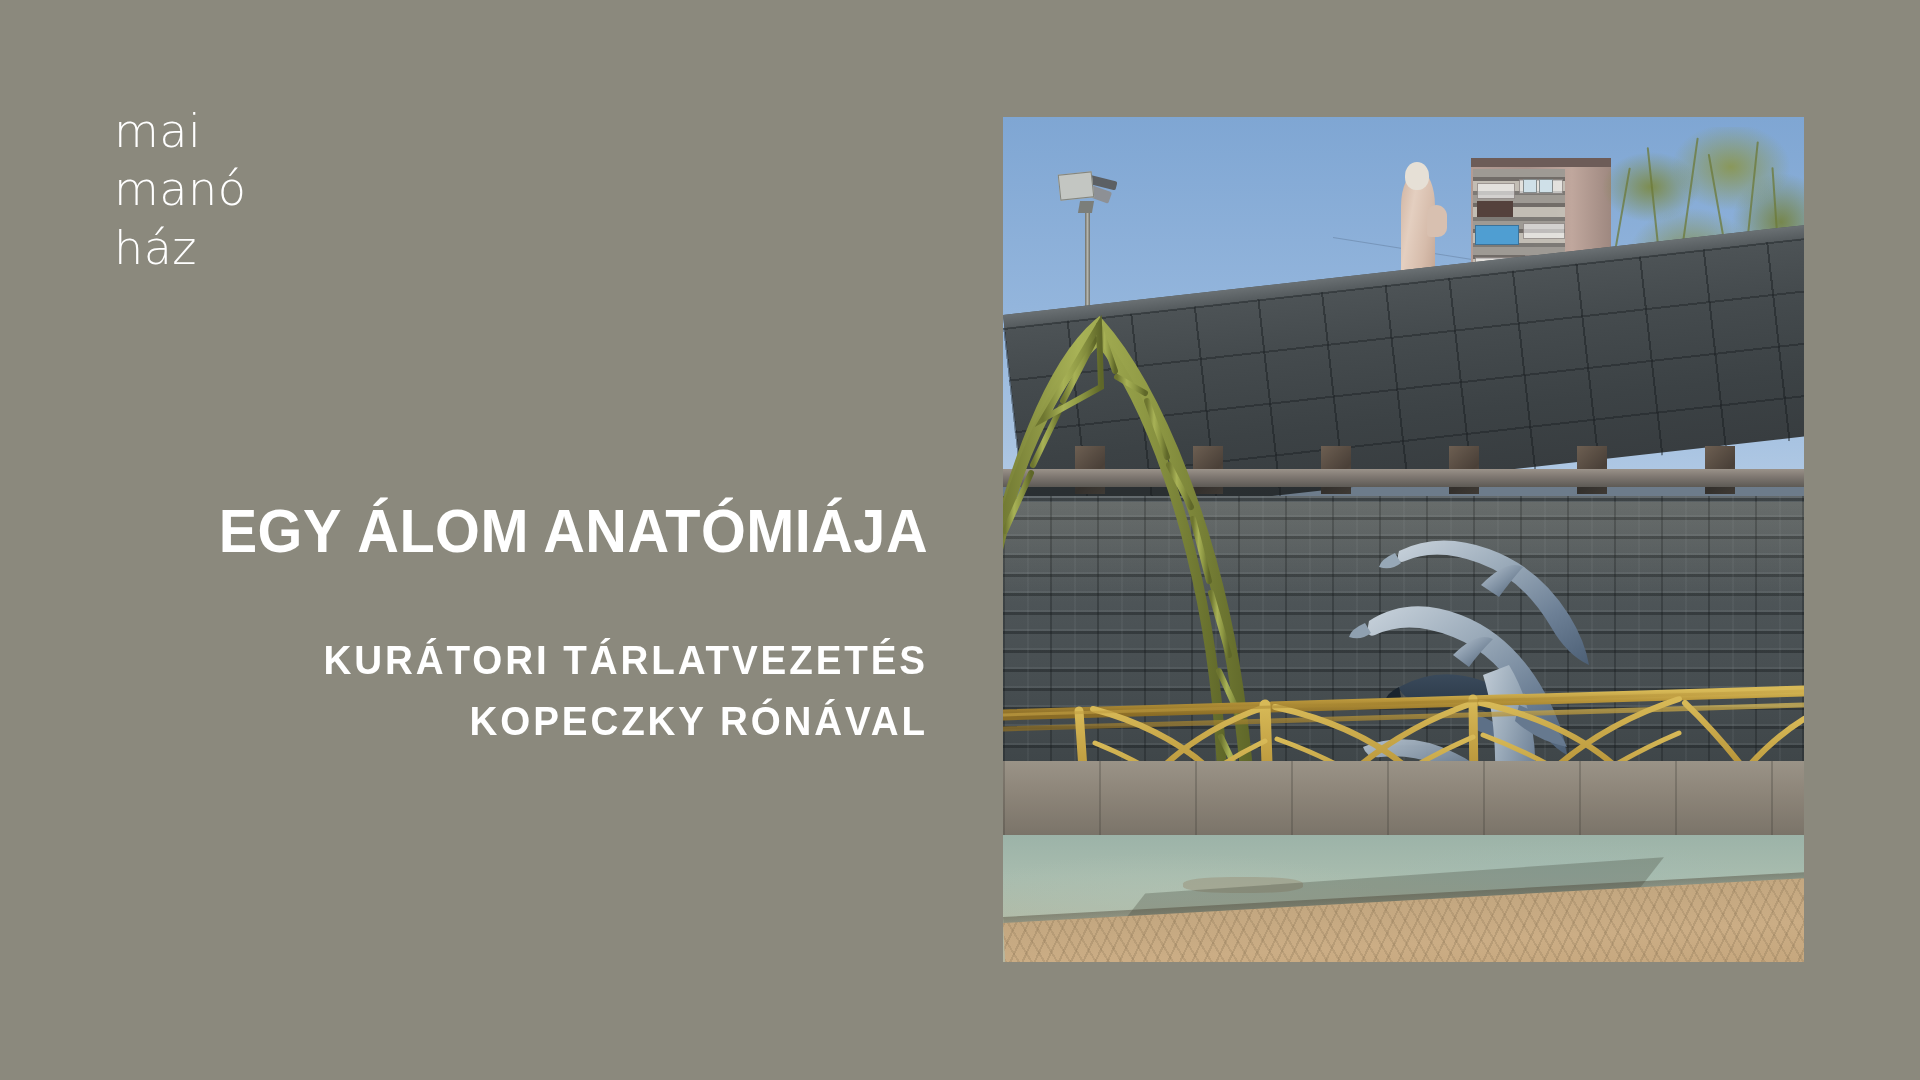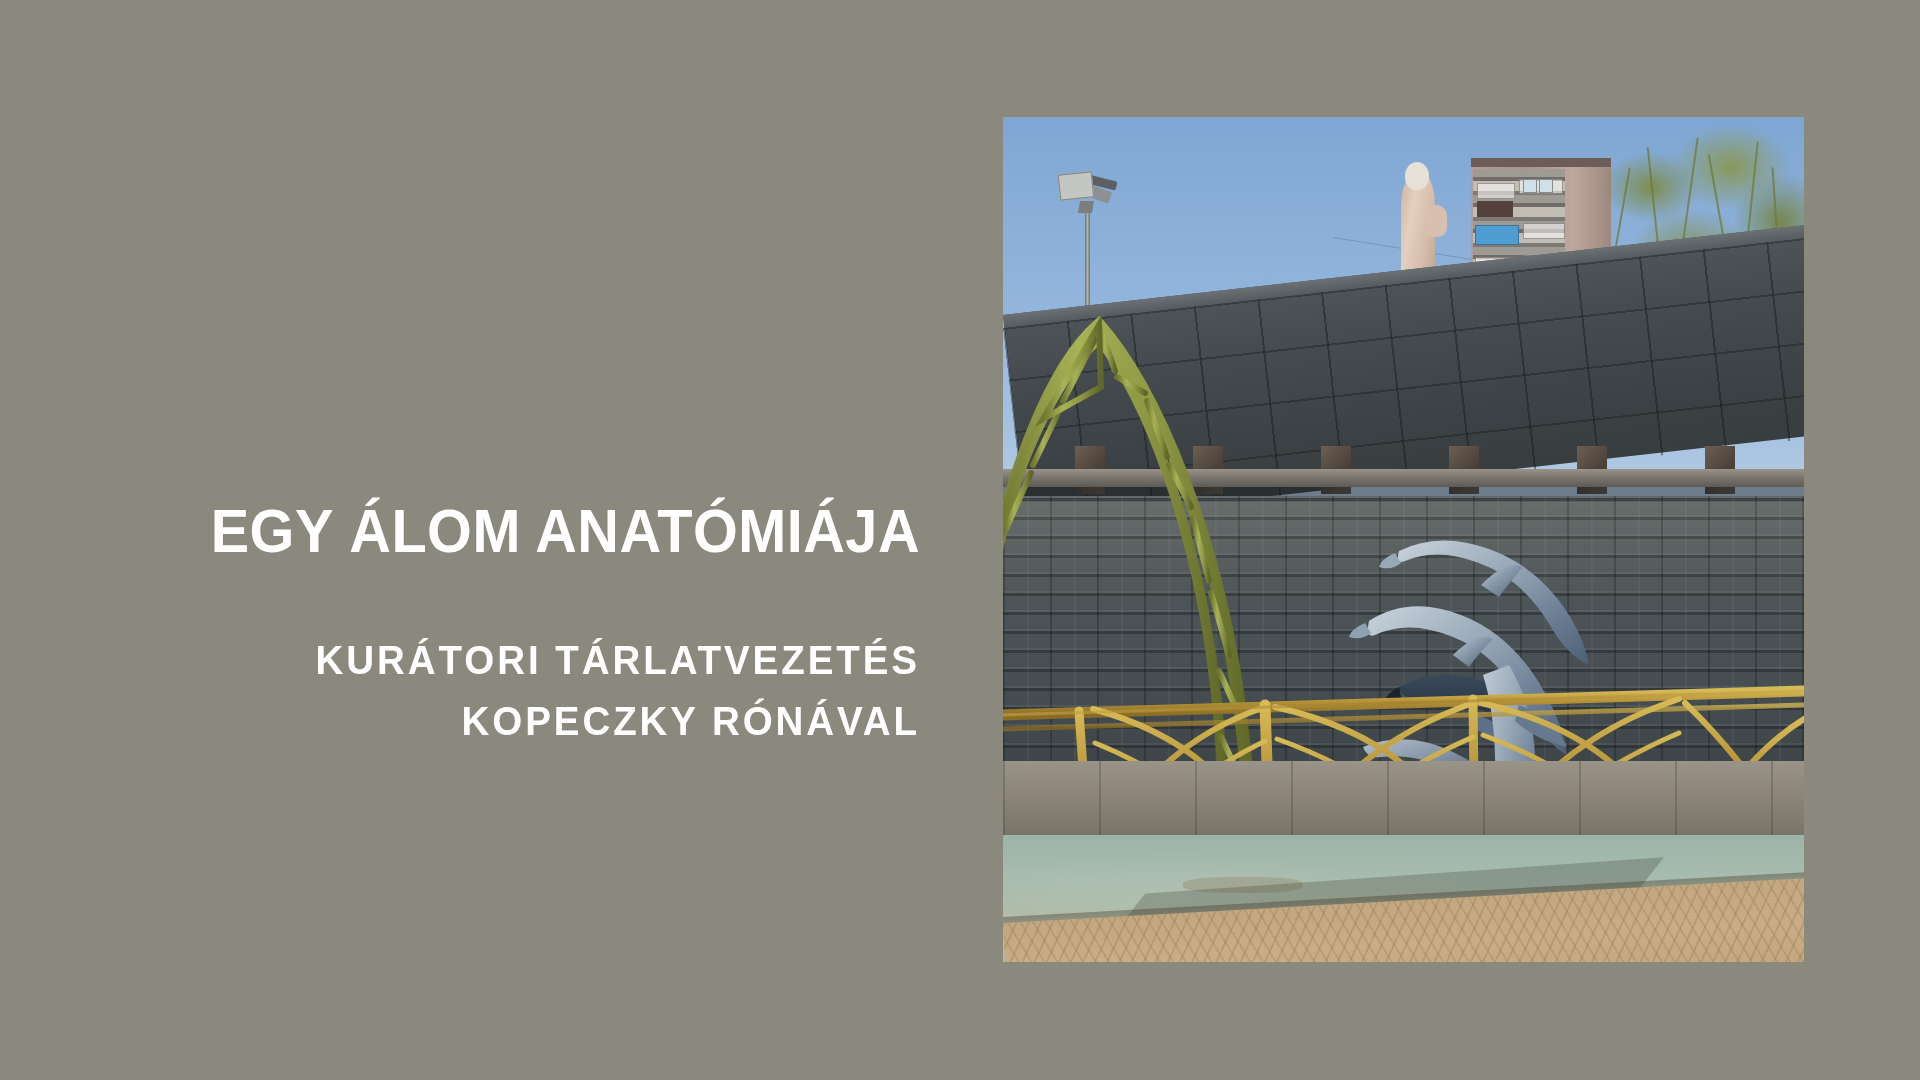--- a/index.html
+++ b/index.html
@@ -28,21 +28,21 @@
     font-weight: 300;
     font-size: 46px;
     line-height: 1.27;
     letter-spacing: 0.5px;
   }
   .logo div { white-space: nowrap; }
 
   
   .textblock {
     position: absolute;
-    left: 100px;
+    left: 108px;
     top: 500px;
     width: 820px;
     text-align: right;
     color: #ffffff;
   }
   .title {
     font-family: "Liberation Sans Narrow", "Liberation Sans", sans-serif;
     font-weight: bold;
     font-size: 62px;
     line-height: 1;
@@ -322,20 +322,25 @@
   
   .fence-svg { left: 0; top: 560px; }
   
   .dolphins-svg { left: 300px; top: 420px; }
 </style>
 </head>
 <body>
 
 <div class="poster">
 
+  <div class="logo">
+    <div>mai</div>
+    <div>manó</div>
+    <div>ház</div>
+  </div>
 
   <div class="textblock">
     <div class="title">EGY ÁLOM ANATÓMIÁJA</div>
     <div class="subtitle">
       <div>KURÁTORI TÁRLATVEZETÉS</div>
       <div>KOPECZKY RÓNÁVAL</div>
     </div>
   </div>
 
   <div class="photo">

